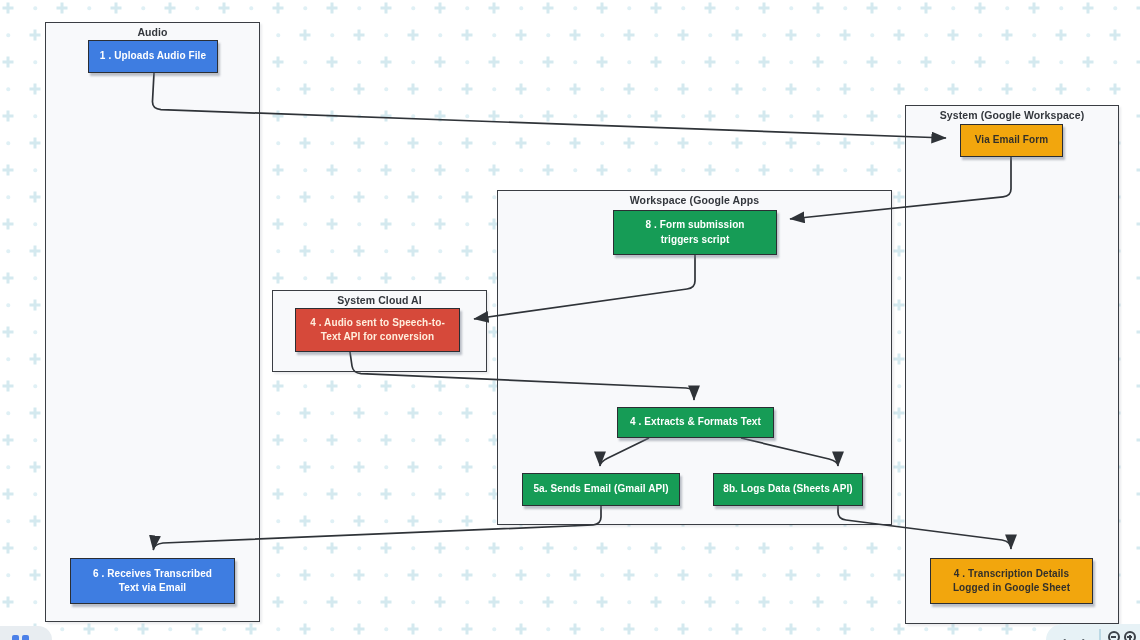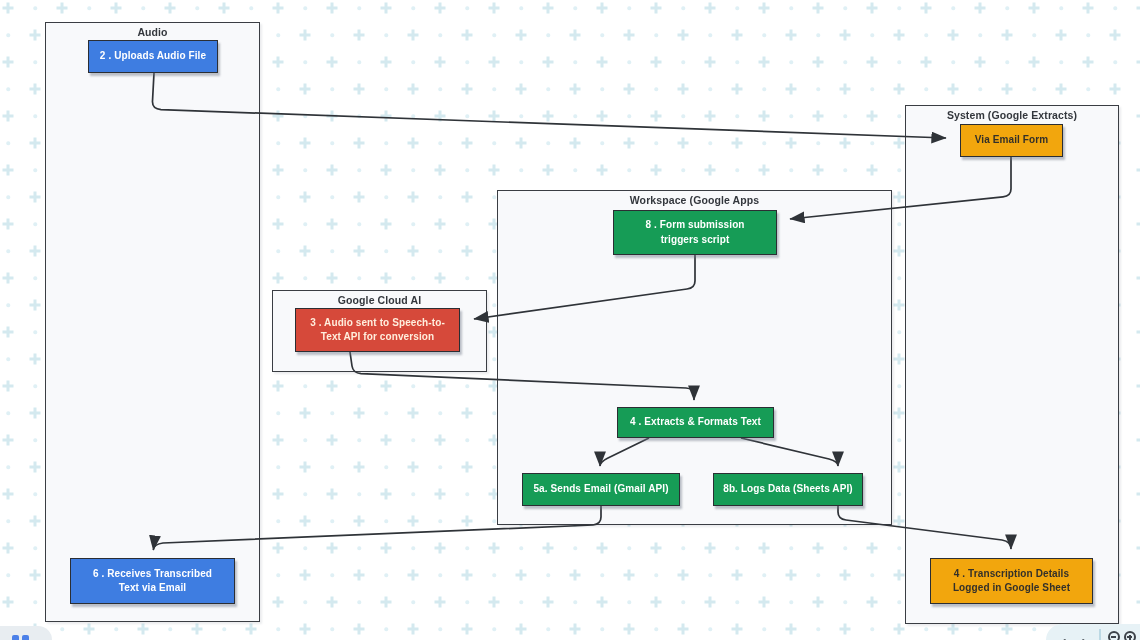--- a/index.html
+++ b/index.html
@@ -1097,52 +1097,52 @@
     <div class="grid-dot" style="--dc: #dff0f5; left: 1034px; top: 629px;"></div>
     <div class="grid-plus" style="--pc: #d4e9ef; left: 1061px; top: 629px;"></div>
     <div class="grid-dot" style="--dc: #dff0f5; left: 1088px; top: 629px;"></div>
     <div class="grid-plus" style="--pc: #d4e9ef; left: 1115px; top: 629px;"></div>
   </div>
 
 <div class="container-box" style="left:45px;top:22px;width:213px;height:598px;">
   <div class="container-label">Audio</div>
 </div>
 <div class="container-box" style="left:905px;top:105px;width:212px;height:517px;">
-  <div class="container-label">System (Google Extracts)</div>
+  <div class="container-label">System (Google Workspace)</div>
 </div>
 <div class="container-box" style="left:497px;top:190px;width:393px;height:333px;">
   <div class="container-label">Workspace (Google Apps</div>
 </div>
 <div class="container-box" style="left:272px;top:290px;width:213px;height:80px;">
-  <div class="container-label">Google Cloud AI</div>
+  <div class="container-label">System Cloud AI</div>
 </div>
 
 <svg id="edge-layer" width="1140" height="640">
   <defs>
     <marker id="ah" markerWidth="10" markerHeight="8" refX="8.6" refY="3.5" orient="auto">
       <path d="M0,0 L9,3.5 L0,7 Z" fill="#2f3338"></path>
     </marker>
   </defs>
   <g fill="none" stroke="#2f3338" stroke-width="1.7" stroke-linejoin="round">
     <path d="M154,73 L152.5,101 Q152,109 161,109.6 L946,138" marker-end="url(#ah)"></path>
     <path d="M1011,157 L1011,189 Q1011,196 1003,196.8 L790,219" marker-end="url(#ah)"></path>
     <path d="M695,255 L695,281 Q695,288 687,289 L474,319" marker-end="url(#ah)"></path>
     <path d="M350,352 L352,366 Q353,373 361,373.6 L686,388 Q694,388.6 694,395 L694,400" marker-end="url(#ah)"></path>
     <path d="M649,438 L608,458 Q600,462 600,466" marker-end="url(#ah)"></path>
     <path d="M741,438 L829,459 Q838,461.5 838,466" marker-end="url(#ah)"></path>
     <path d="M601,506 L601,517 Q601,524 593,525 L163,543 Q154,544 153.3,550" marker-end="url(#ah)"></path>
     <path d="M838,506 L838,512 Q838,519 846,520 L1002,540 Q1011,541.5 1011,549" marker-end="url(#ah)"></path>
   </g>
 </svg>
 
-<div class="node" style="left: 88px; top: 40px; width: 130px; height: 33px; background: rgb(62, 125, 225); color: rgb(255, 255, 255);">2 . Uploads Audio File</div>
+<div class="node" style="left: 88px; top: 40px; width: 130px; height: 33px; background: rgb(62, 125, 225); color: rgb(255, 255, 255);">1 . Uploads Audio File</div>
 <div class="node" style="left: 960px; top: 124px; width: 103px; height: 33px; background: rgb(242, 166, 13); color: rgb(51, 48, 42);">Via Email Form</div>
 <div class="node" style="left: 613px; top: 210px; width: 164px; height: 45px; background: rgb(22, 156, 86); color: rgb(255, 255, 255);">8 . Form submission
 triggers script</div>
-<div class="node" style="left: 295px; top: 308px; width: 165px; height: 44px; background: rgb(214, 73, 58); color: rgb(255, 238, 221);">3 . Audio sent to Speech-to-
+<div class="node" style="left: 295px; top: 308px; width: 165px; height: 44px; background: rgb(214, 73, 58); color: rgb(255, 238, 221);">4 . Audio sent to Speech-to-
 Text API for conversion</div>
 <div class="node" style="left: 617px; top: 407px; width: 157px; height: 31px; background: rgb(22, 156, 86); color: rgb(255, 255, 255);">4 . Extracts &amp; Formats Text</div>
 <div class="node" style="left: 522px; top: 473px; width: 158px; height: 33px; background: rgb(22, 156, 86); color: rgb(255, 255, 255);">5a. Sends Email (Gmail API)</div>
 <div class="node" style="left: 713px; top: 473px; width: 150px; height: 33px; background: rgb(22, 156, 86); color: rgb(255, 255, 255);">8b. Logs Data (Sheets API)</div>
 <div class="node" style="left: 70px; top: 558px; width: 165px; height: 46px; background: rgb(62, 125, 225); color: rgb(255, 255, 255);">6 . Receives Transcribed
 Text via Email</div>
 <div class="node" style="left: 930px; top: 558px; width: 163px; height: 46px; background: rgb(242, 166, 13); color: rgb(51, 48, 42);">4 . Transcription Details
 Logged in Google Sheet</div>
 
 <div id="bottom-left-badge" class="toolbar">

